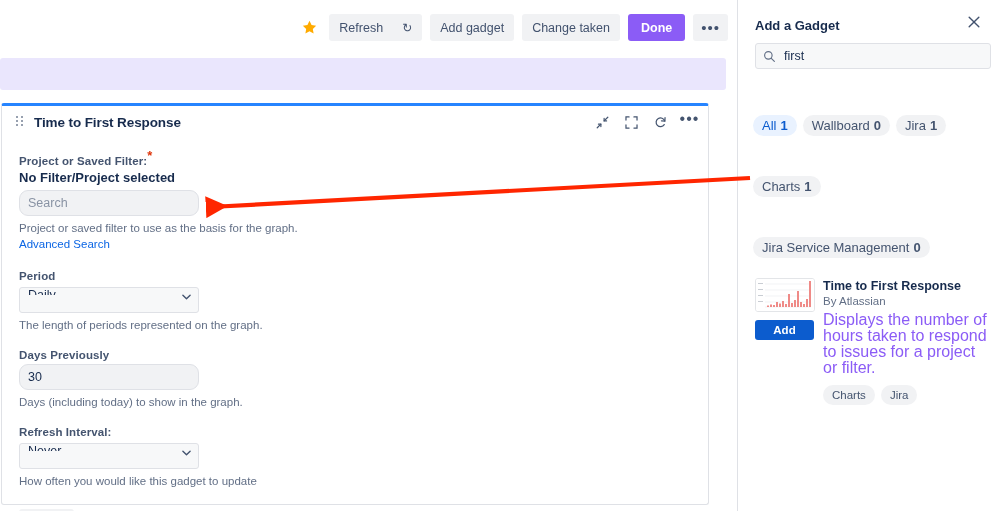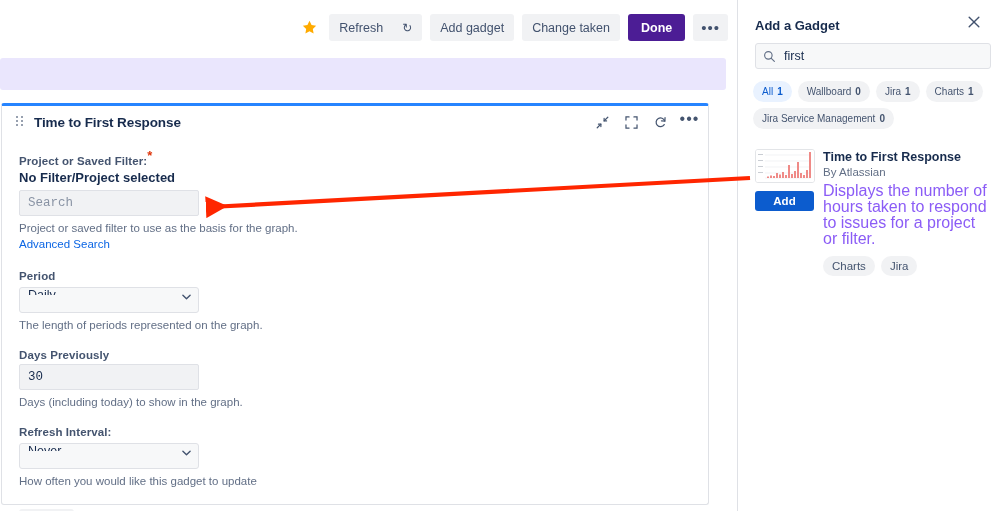--- a/index.html
+++ b/index.html
@@ -25,21 +25,21 @@
     width: 24px; height: 24px; display: flex; align-items: center;
     justify-content: center; background: transparent; border: none;
     cursor: pointer; padding: 0;
   }
   .tb-btn {
     height: 27px; padding: 0 10px; border: none; border-radius: 3px;
     background: #f1f2f4; color: #42526e; font-size: 12.5px;
     font-family: "Liberation Sans", sans-serif; cursor: pointer;
     display: flex; align-items: center; gap: 19px; white-space: nowrap;
   }
-  .tb-btn.primary { background: #4c1d95; color: #ffffff; font-weight: 600; padding: 0 13px; text-align: center;}
+  .tb-btn.primary { background: #8b5cf6; color: #ffffff; font-weight: 600; padding: 0 13px; text-align: center;}
   .tb-btn.icononly { padding: 0 8px; font-size: 15px; letter-spacing: 1px; line-height: 10px; }
   .refresh-glyph { font-size: 12px; display:inline-block; }
 
   .purple-banner {
     position: absolute; left: 0; top: 58px; width: 726px; height: 32px;
     background: #eae6fd; border-radius: 3px;
   }
 
   
   .gadget-card {
@@ -75,22 +75,22 @@
   .f-label {
     font-size: 11.5px; font-weight: bold; color: #44546f; margin-bottom: 3px;
     letter-spacing: 0.1px;
   }
   .req { color: #de350b; font-size: 13px; line-height: 0; vertical-align: super; }
   .f-selected {
     font-size: 13px; font-weight: bold; color: #172b4d; margin-bottom: 5px;
   }
   .f-input {
     width: 180px; height: 26px; background: #f1f2f4; border: 1px solid #dfe1e6;
-    border-radius: 2px; padding: 0 8px; font-size: 12.5px; color: #172b4d;
-    font-family: Liberation Mono, monospace; outline: none;
+    border-radius: 9px; padding: 0 8px; font-size: 12.5px; color: #172b4d;
+    font-family: Liberation Sans, sans-serif; outline: none;
   }
   .f-input::placeholder { color: #8993a4; }
   .f-hint { font-size: 11.5px; color: #626f86; margin-top: 6px; }
   .f-link {
     font-size: 11.5px; color: #0c66e4; text-decoration: none; display:inline-block;
     margin-top: 2px; cursor: pointer;
   }
   .f-group { margin-top: 18px; }
   .f-select-wrap { position: relative; width: 180px; }
   .f-select {
@@ -138,22 +138,22 @@
     color:#172b4d; font-family:"Liberation Sans", sans-serif; outline:none;
   }
   .search-icon {
     position:absolute; left: 8px; top: 6px; color: #626f86;
   }
   .chips {
     display: flex; flex-wrap: wrap; gap: 6px; margin: 12px 8px 0 14px;
   }
   .chip {
     height: 21px; padding: 0 9px; border-radius: 11px; background:#f1f2f4;
-    color:#44546f; font-size: 10px; display:flex; align-items:center;
-    gap: 4px; cursor: pointer; white-space: nowrap;
+    color:#44546f; font-size: 13px; display:flex; align-items:center;
+    gap: 4px; cursor: pointer; white-space: nowrap; margin-top: 34px;
   }
   .chip.active { background:#e9f2ff; color:#0c5cce; }
   .chip b { font-weight: bold; }
 
   .result {
     display: flex; margin: 20px 8px 0 16px; gap: 8px;
   }
   .result-left { width: 60px; flex: none; }
   .thumb {
     width: 60px; height: 34px; border:1px solid #e3e5e8; border-radius: 3px;

